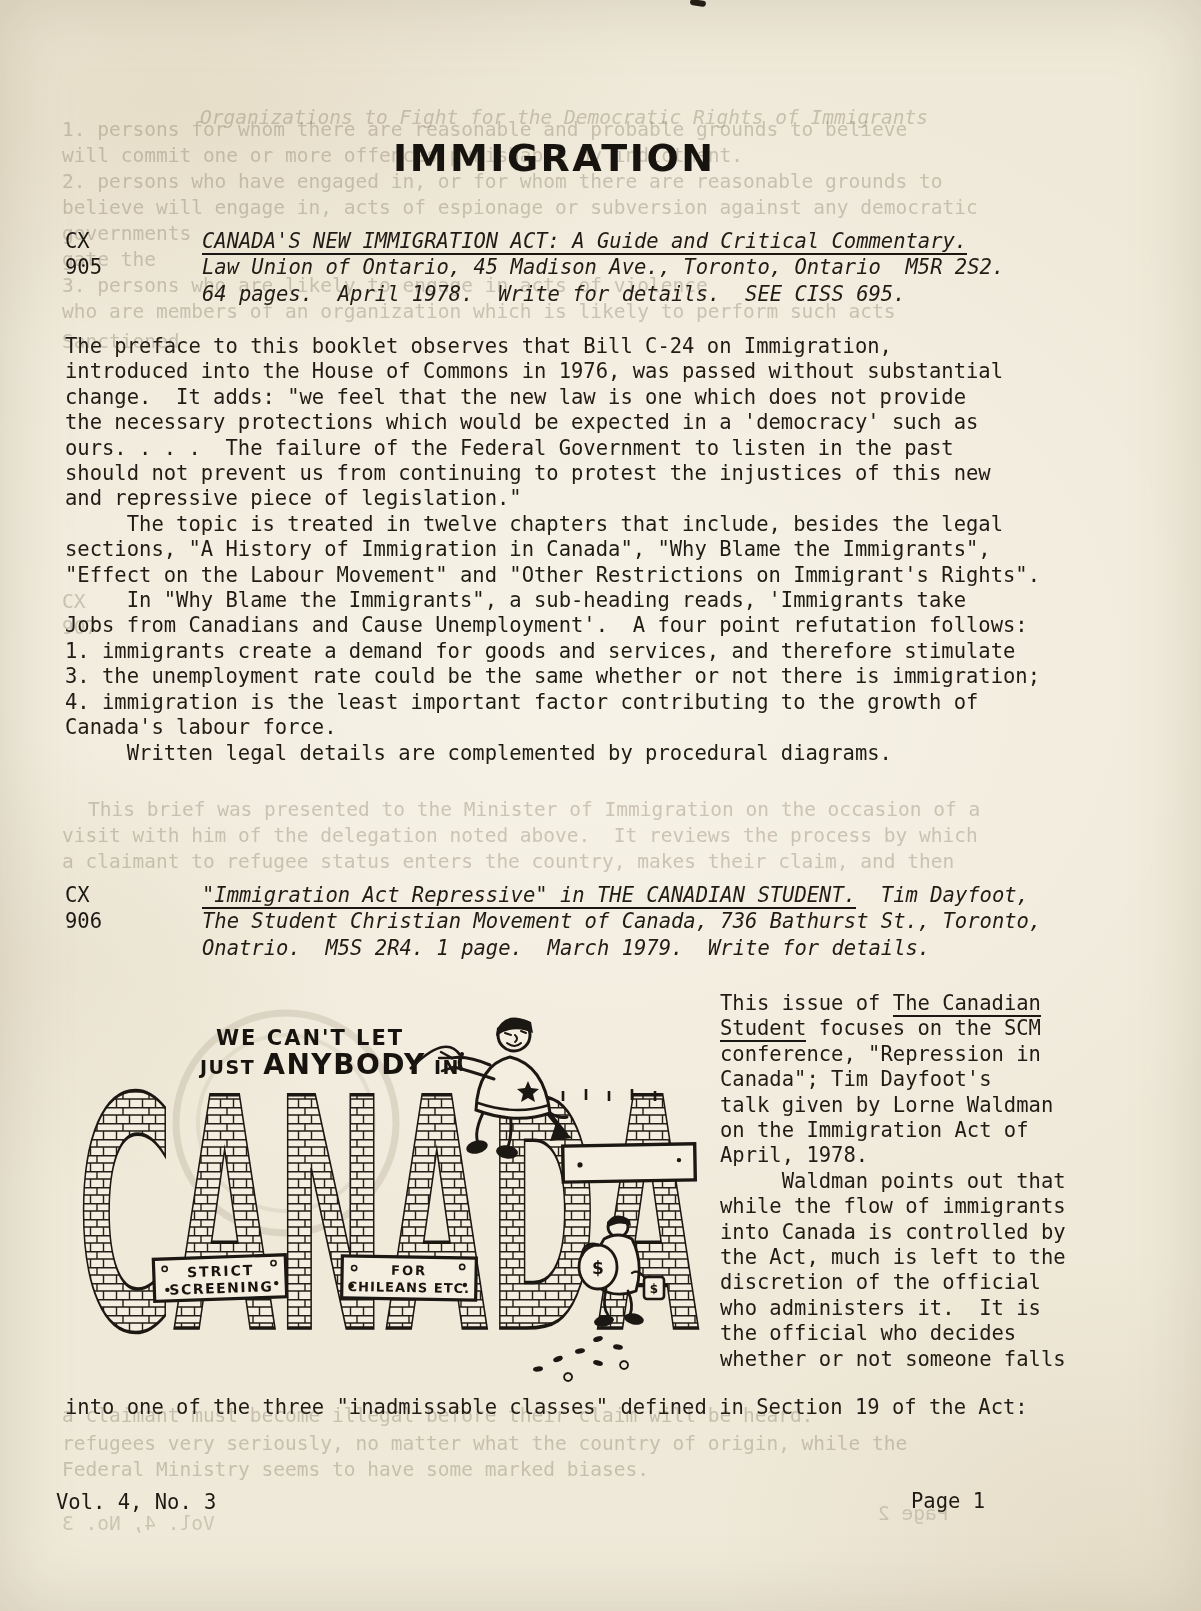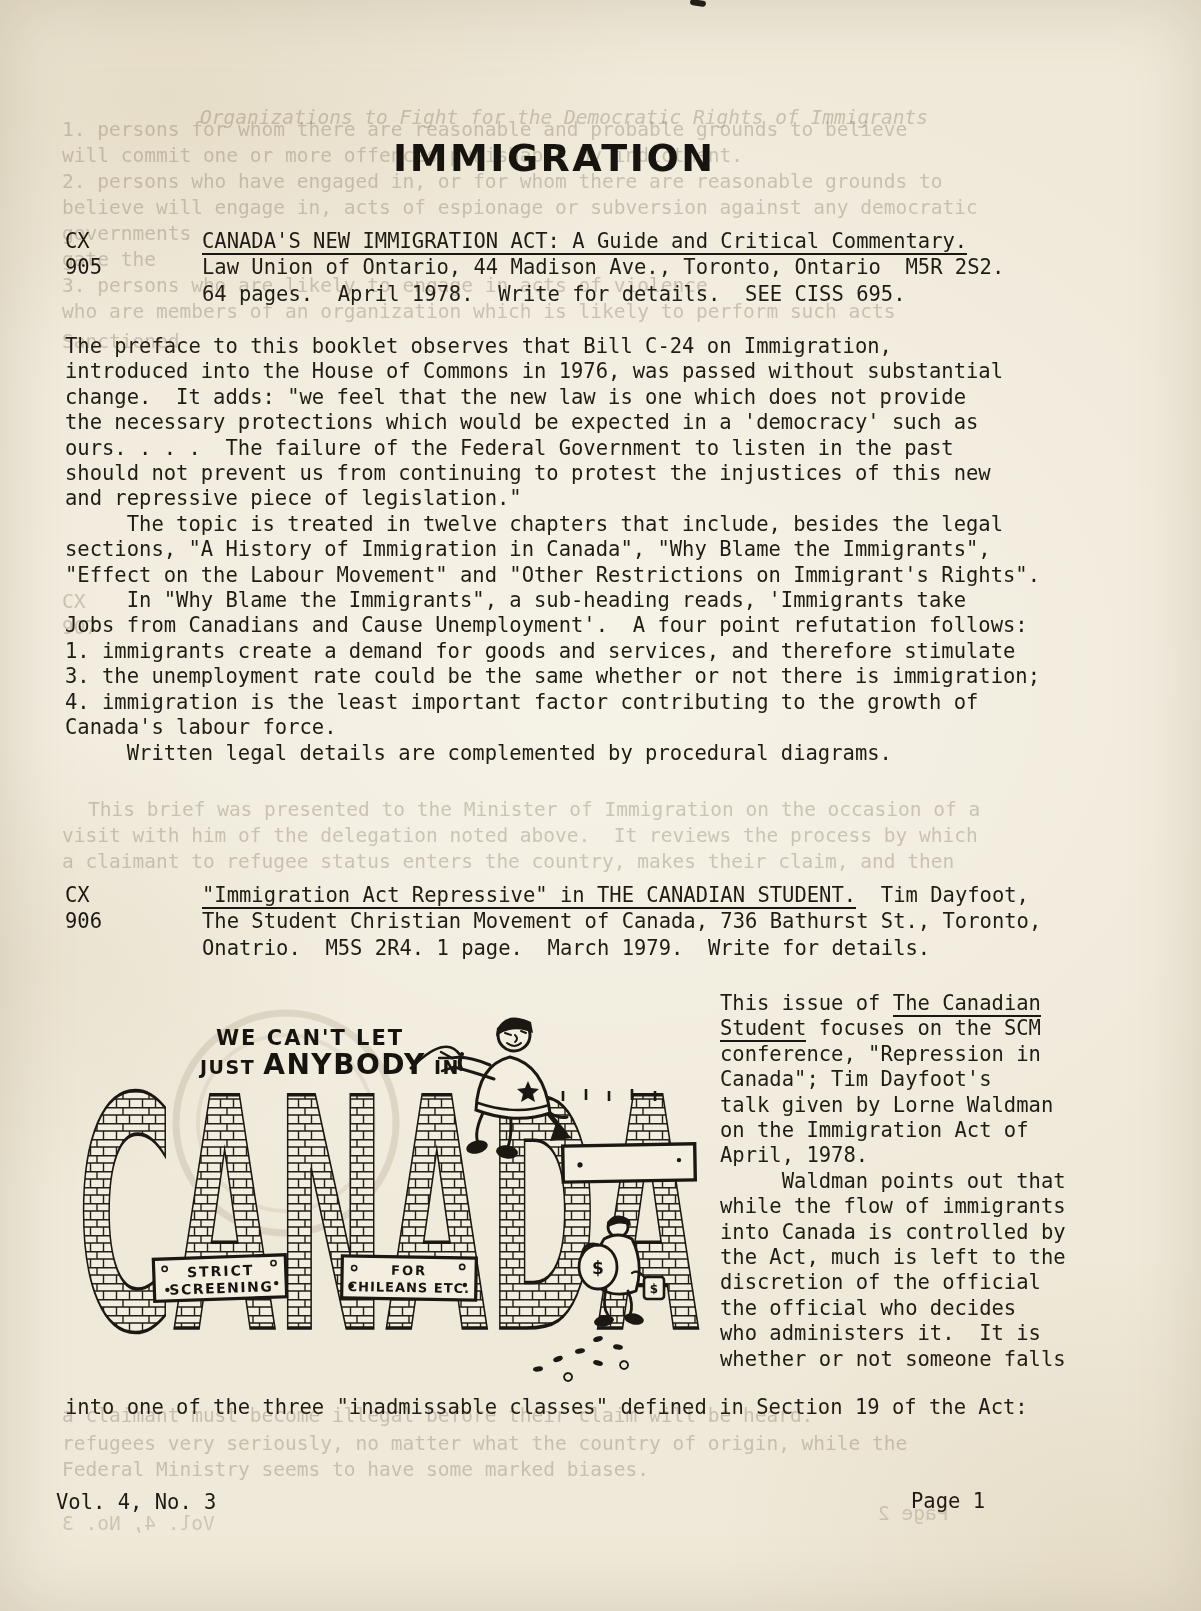--- a/index.html
+++ b/index.html
@@ -10,21 +10,21 @@
       radial-gradient(560px 420px at 92% 96%, rgba(212,197,166,0.32), transparent 70%),
       radial-gradient(420px 300px at 4% 60%, rgba(214,201,172,0.25), transparent 75%),
       radial-gradient(1000px 800px at 50% 42%, rgba(255,255,250,0.45), transparent 80%),
       #efe9d9;
     box-shadow:inset 0 0 70px rgba(148,132,100,0.28);
     font-family:"DejaVu Sans Mono", monospace;
     color:#1b1712;
   }
   .abs{position:absolute;}
   .mono{font:20.5px/25.4px "DejaVu Sans Mono", monospace; white-space:pre; color:#201c15;}
-  .entry .mono{line-height:26.4px;}
+  .entry .mono{line-height:26.4px;font-style:italic;}
   .page-title{
     font-family:"DejaVu Sans", sans-serif; font-weight:bold;
     font-size:38px; letter-spacing:2.5px; color:#17130e;
   }
   .u{border-bottom:2.5px solid #1b1712; padding-bottom:0px;}
   .entry-label div{font:20.5px/26.4px "DejaVu Sans Mono", monospace;}
   .bleed-line{
     position:absolute; font:19.5px "DejaVu Sans Mono", monospace;
     color:rgba(122,109,88,0.34); white-space:pre; filter:blur(0.55px);
     pointer-events:none;
@@ -68,21 +68,21 @@
 
 <div class="abs page-title" style="left:393px; top:136px;">IMMIGRATION</div>
 
 <div class="abs entry" style="left:65px; top:228px;">
   <div class="abs entry-label" style="left:0; top:0;">
     <div>CX</div>
     <div>905</div>
   </div>
   <div class="abs" style="left:137px; top:0; width:920px;">
     <div class="mono"><span class="u">CANADA'S NEW IMMIGRATION ACT: A Guide and Critical Commentary.</span></div>
-    <div class="mono">Law Union of Ontario, 44 Madison Ave., Toronto, Ontario  M5R 2S2.</div>
+    <div class="mono">Law Union of Ontario, 45 Madison Ave., Toronto, Ontario  M5R 2S2.</div>
     <div class="mono">64 pages.  April 1978.  Write for details.  SEE CISS 695.</div>
   </div>
 </div>
 
 <div class="abs" style="left:65px; top:334px; width:1010px;">
     <div class="mono">The preface to this booklet observes that Bill C-24 on Immigration,</div>
     <div class="mono">introduced into the House of Commons in 1976, was passed without substantial</div>
     <div class="mono">change.  It adds: "we feel that the new law is one which does not provide</div>
     <div class="mono">the necessary protections which would be expected in a 'democracy' such as</div>
     <div class="mono">ours. . . .  The failure of the Federal Government to listen in the past</div>
@@ -215,22 +215,22 @@
       <div class="mono">conference, "Repression in</div>
       <div class="mono">Canada"; Tim Dayfoot's</div>
       <div class="mono">talk given by Lorne Waldman</div>
       <div class="mono">on the Immigration Act of</div>
       <div class="mono">April, 1978.</div>
       <div class="mono">     Waldman points out that</div>
       <div class="mono">while the flow of immigrants</div>
       <div class="mono">into Canada is controlled by</div>
       <div class="mono">the Act, much is left to the</div>
       <div class="mono">discretion of the official</div>
+      <div class="mono">who administers it.  It is</div>
       <div class="mono">the official who decides</div>
-      <div class="mono">who administers it.  It is</div>
       <div class="mono">whether or not someone falls</div>
     </div>
 </div>
 
 <div class="abs mono" style="left:65px; top:1395px;">into one of the three "inadmissable classes" defined in Section 19 of the Act:</div>
 
 <div class="abs footer-text" style="left:56px; top:1490px;">Vol. 4, No. 3</div>
 <div class="abs footer-text" style="left:911px; top:1489px;">Page 1</div>
 
 </body></html>

